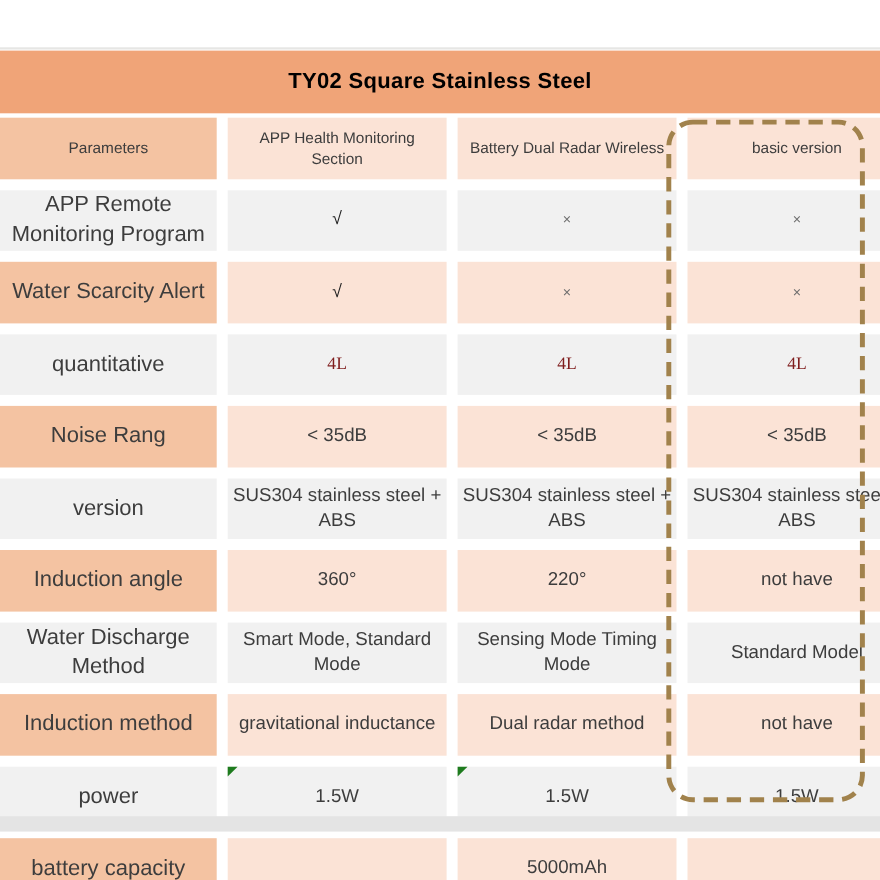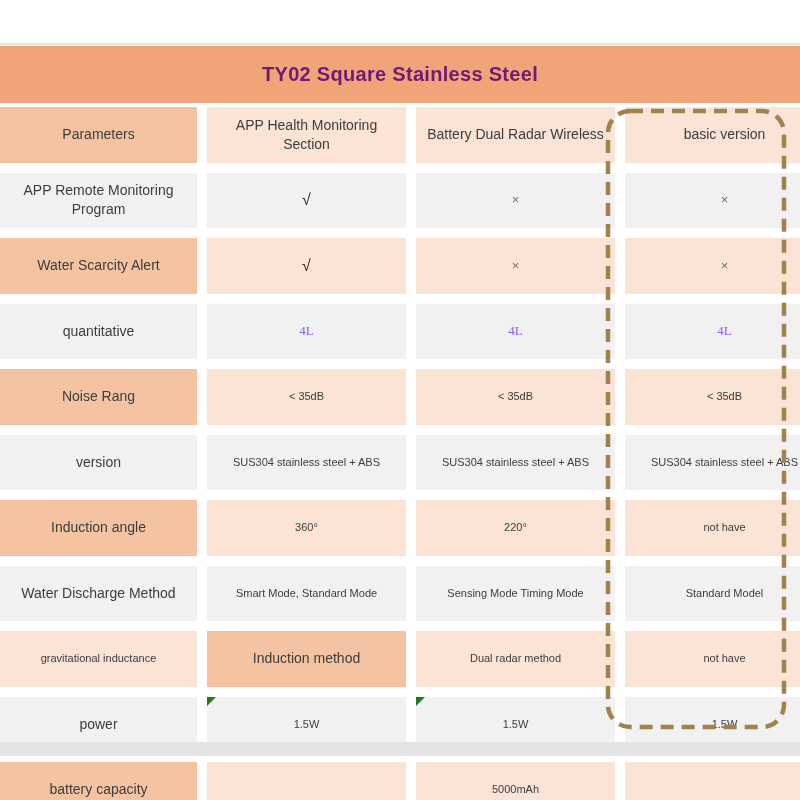--- a/index.html
+++ b/index.html
@@ -24,56 +24,56 @@
   .title-band {
     position: absolute;
     top: 46px; left: 0;
     width: 800px; height: 57px;
     background: #F0A478;
     display: flex;
     align-items: center;
     justify-content: center;
   }
   .title-band .title-text {
-    color: #701a75;
+    color: #000000;
     font-size: 20px;
     font-weight: bold;
     letter-spacing: 0.3px;
   }
   .spec-table {
     position: absolute;
     top: 107px; left: 0;
     width: 800px;
     display: grid;
     grid-template-columns: 197px 199px 199px 199px;
     grid-auto-rows: 55.5px;
     gap: 10px;
     background: #ffffff;
   }
   .cell {
     position: relative;
     display: flex;
     align-items: center;
     justify-content: center;
     text-align: center;
-    font-size: 14px;
+    font-size: 20px;
     line-height: 1.35;
     padding: 0 8px;
     box-sizing: border-box;
   }
-  .cell.value { padding: 0 2px; font-size: 11px; }
+  .cell.value { padding: 0 2px; font-size: 17px; }
   .cell.peach-dark  { background: #F4C3A2; }
   .cell.peach-light { background: #FBE3D6; }
   .cell.gray        { background: #F1F1F1; }
   .cell.header { font-size: 14px; }
   .cell .narrow { max-width: 158px; margin: 8px auto; }
   .cell.serif {
     font-family: "Liberation Serif", serif;
-    font-size: 13px;
-    color: #8b5cf6;
+    font-size: 16px;
+    color: #7f1d1d;
   }
   .cell.check { font-size: 16px; color: #222222; }
   .cell.cross { font-size: 13px; color: #6f6f6f; }
   .corner-flag {
     position: absolute;
     top: 0; left: 0;
     width: 0; height: 0;
     border-top: 9px solid #1e7b1e;
     border-right: 9px solid transparent;
   }
@@ -188,25 +188,25 @@
     </div>
     <div class="cell value gray">
       <span>Smart Mode, Standard Mode</span>
     </div>
     <div class="cell value gray">
       <span>Sensing Mode Timing Mode</span>
     </div>
     <div class="cell value gray">
       <span>Standard Model</span>
     </div>
+    <div class="cell peach-dark">
+      <span>Induction method</span>
+    </div>
     <div class="cell value peach-light">
       <span>gravitational inductance</span>
-    </div>
-    <div class="cell peach-dark">
-      <span>Induction method</span>
     </div>
     <div class="cell value peach-light">
       <span>Dual radar method</span>
     </div>
     <div class="cell value peach-light">
       <span>not have</span>
     </div>
     <div class="cell gray">
       <span>power</span>
     </div>

